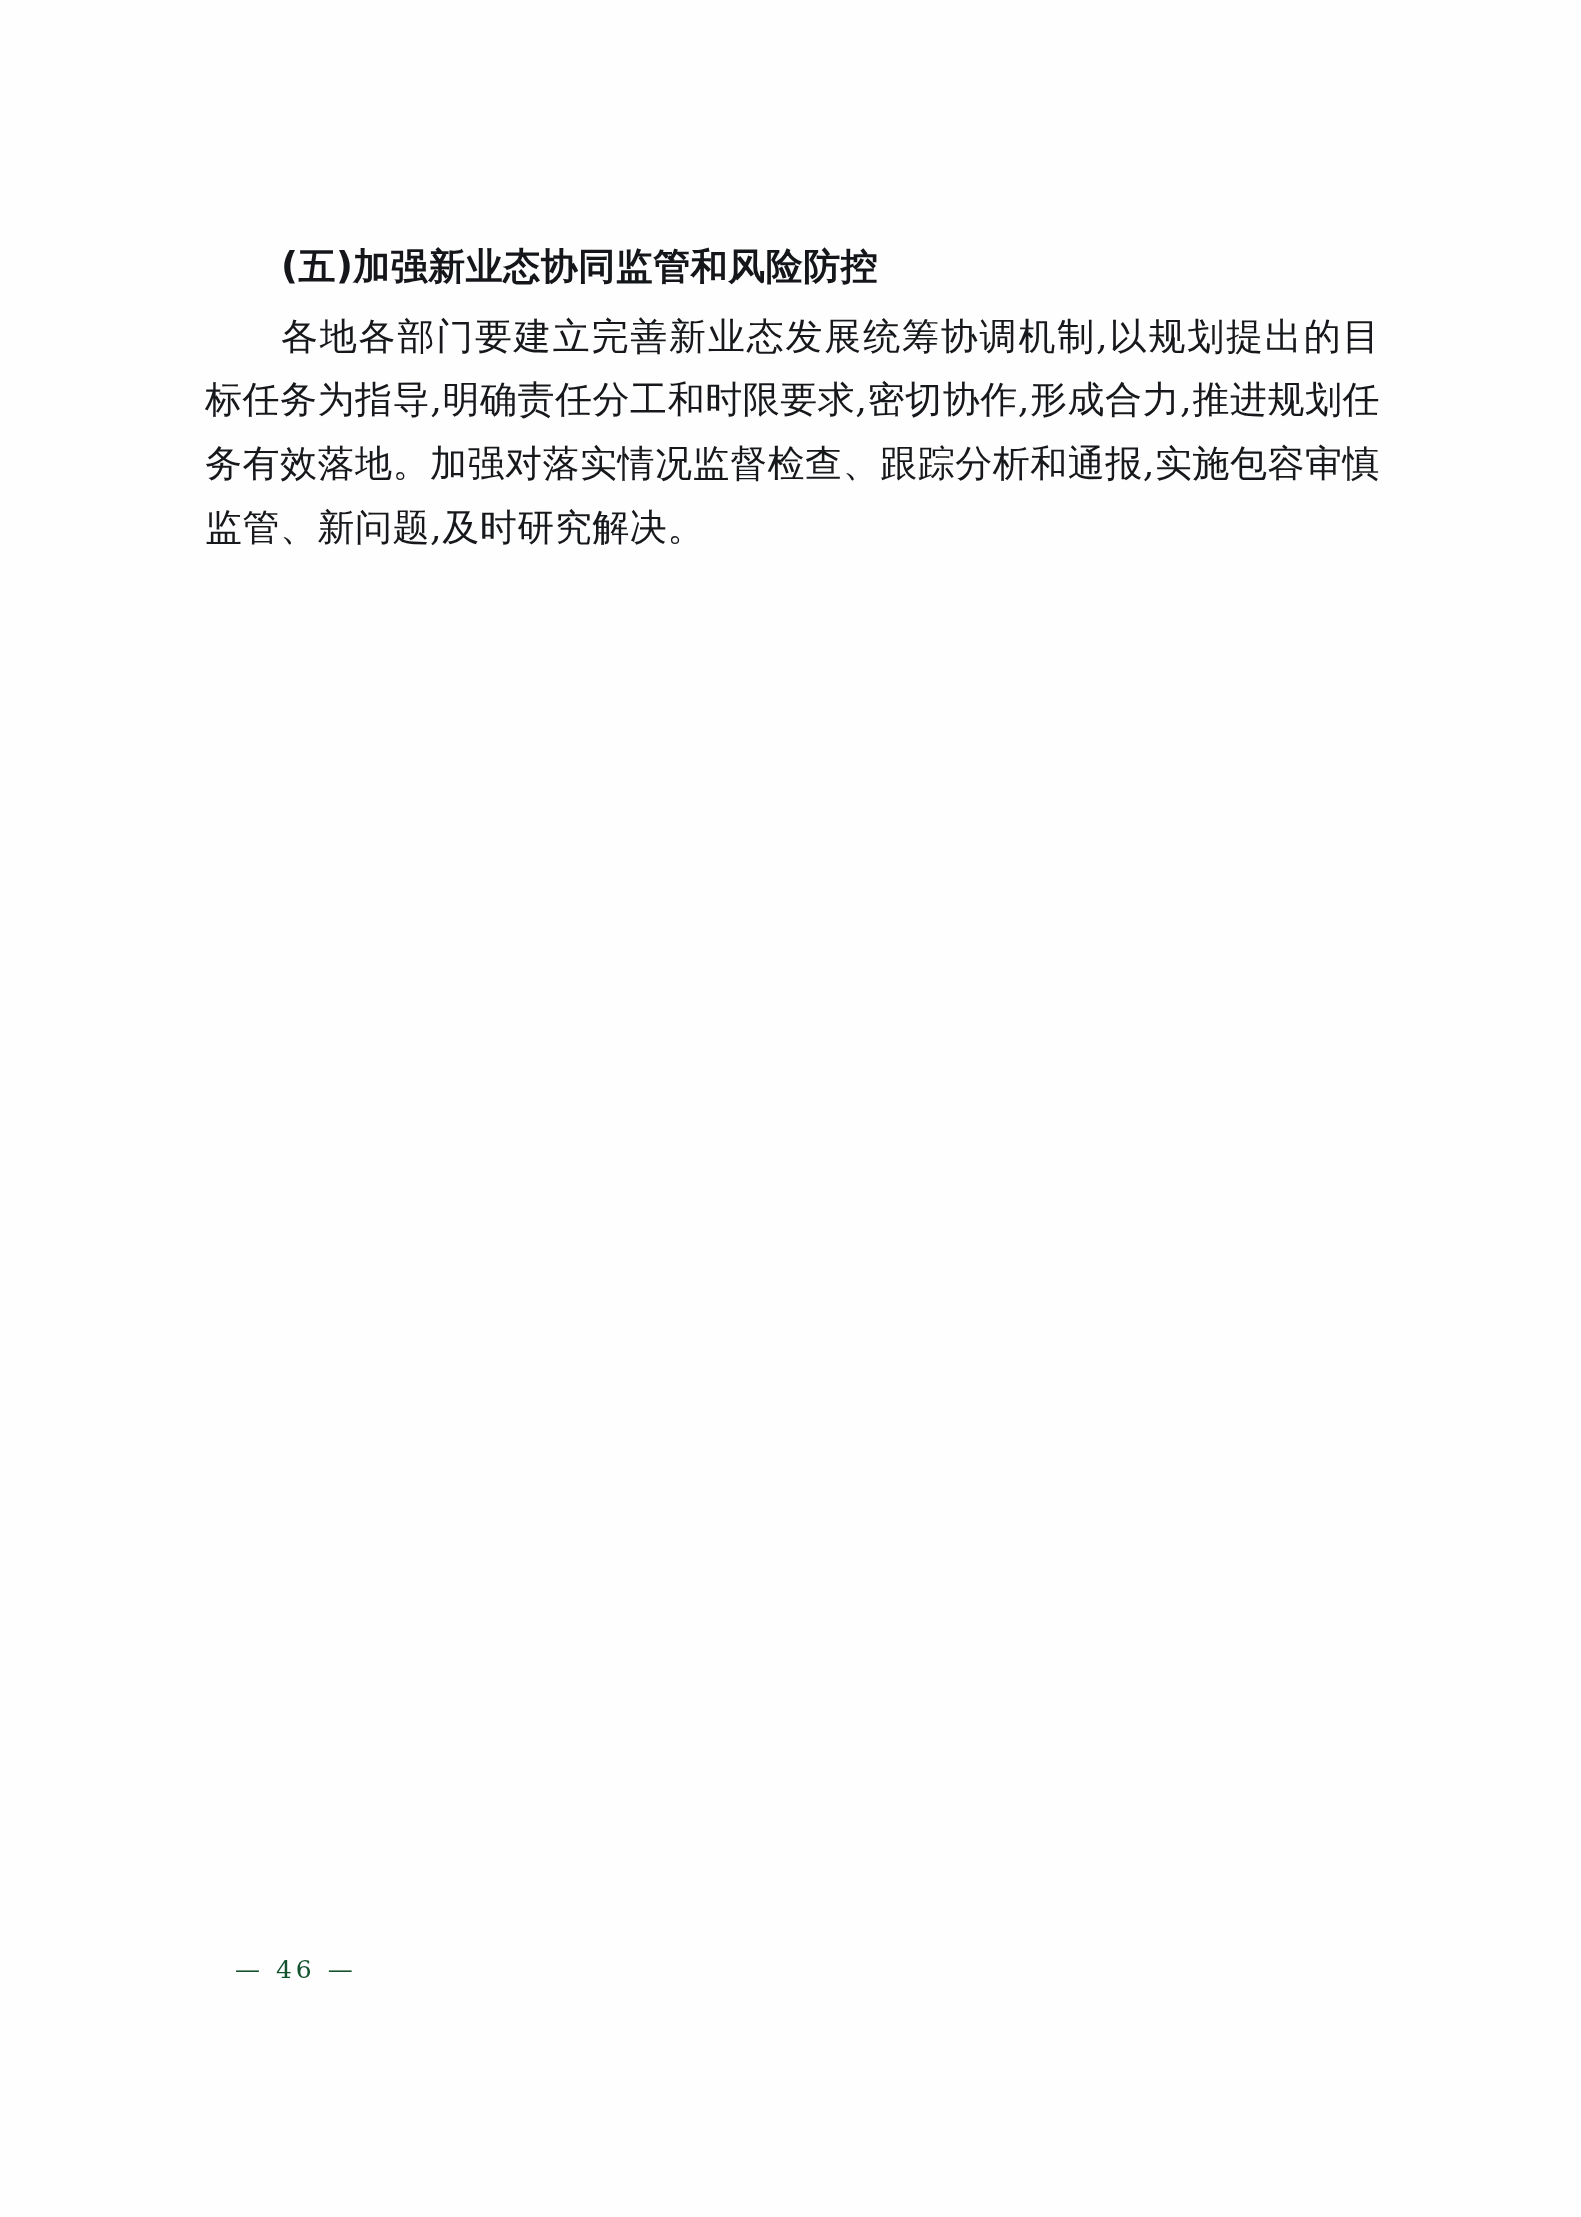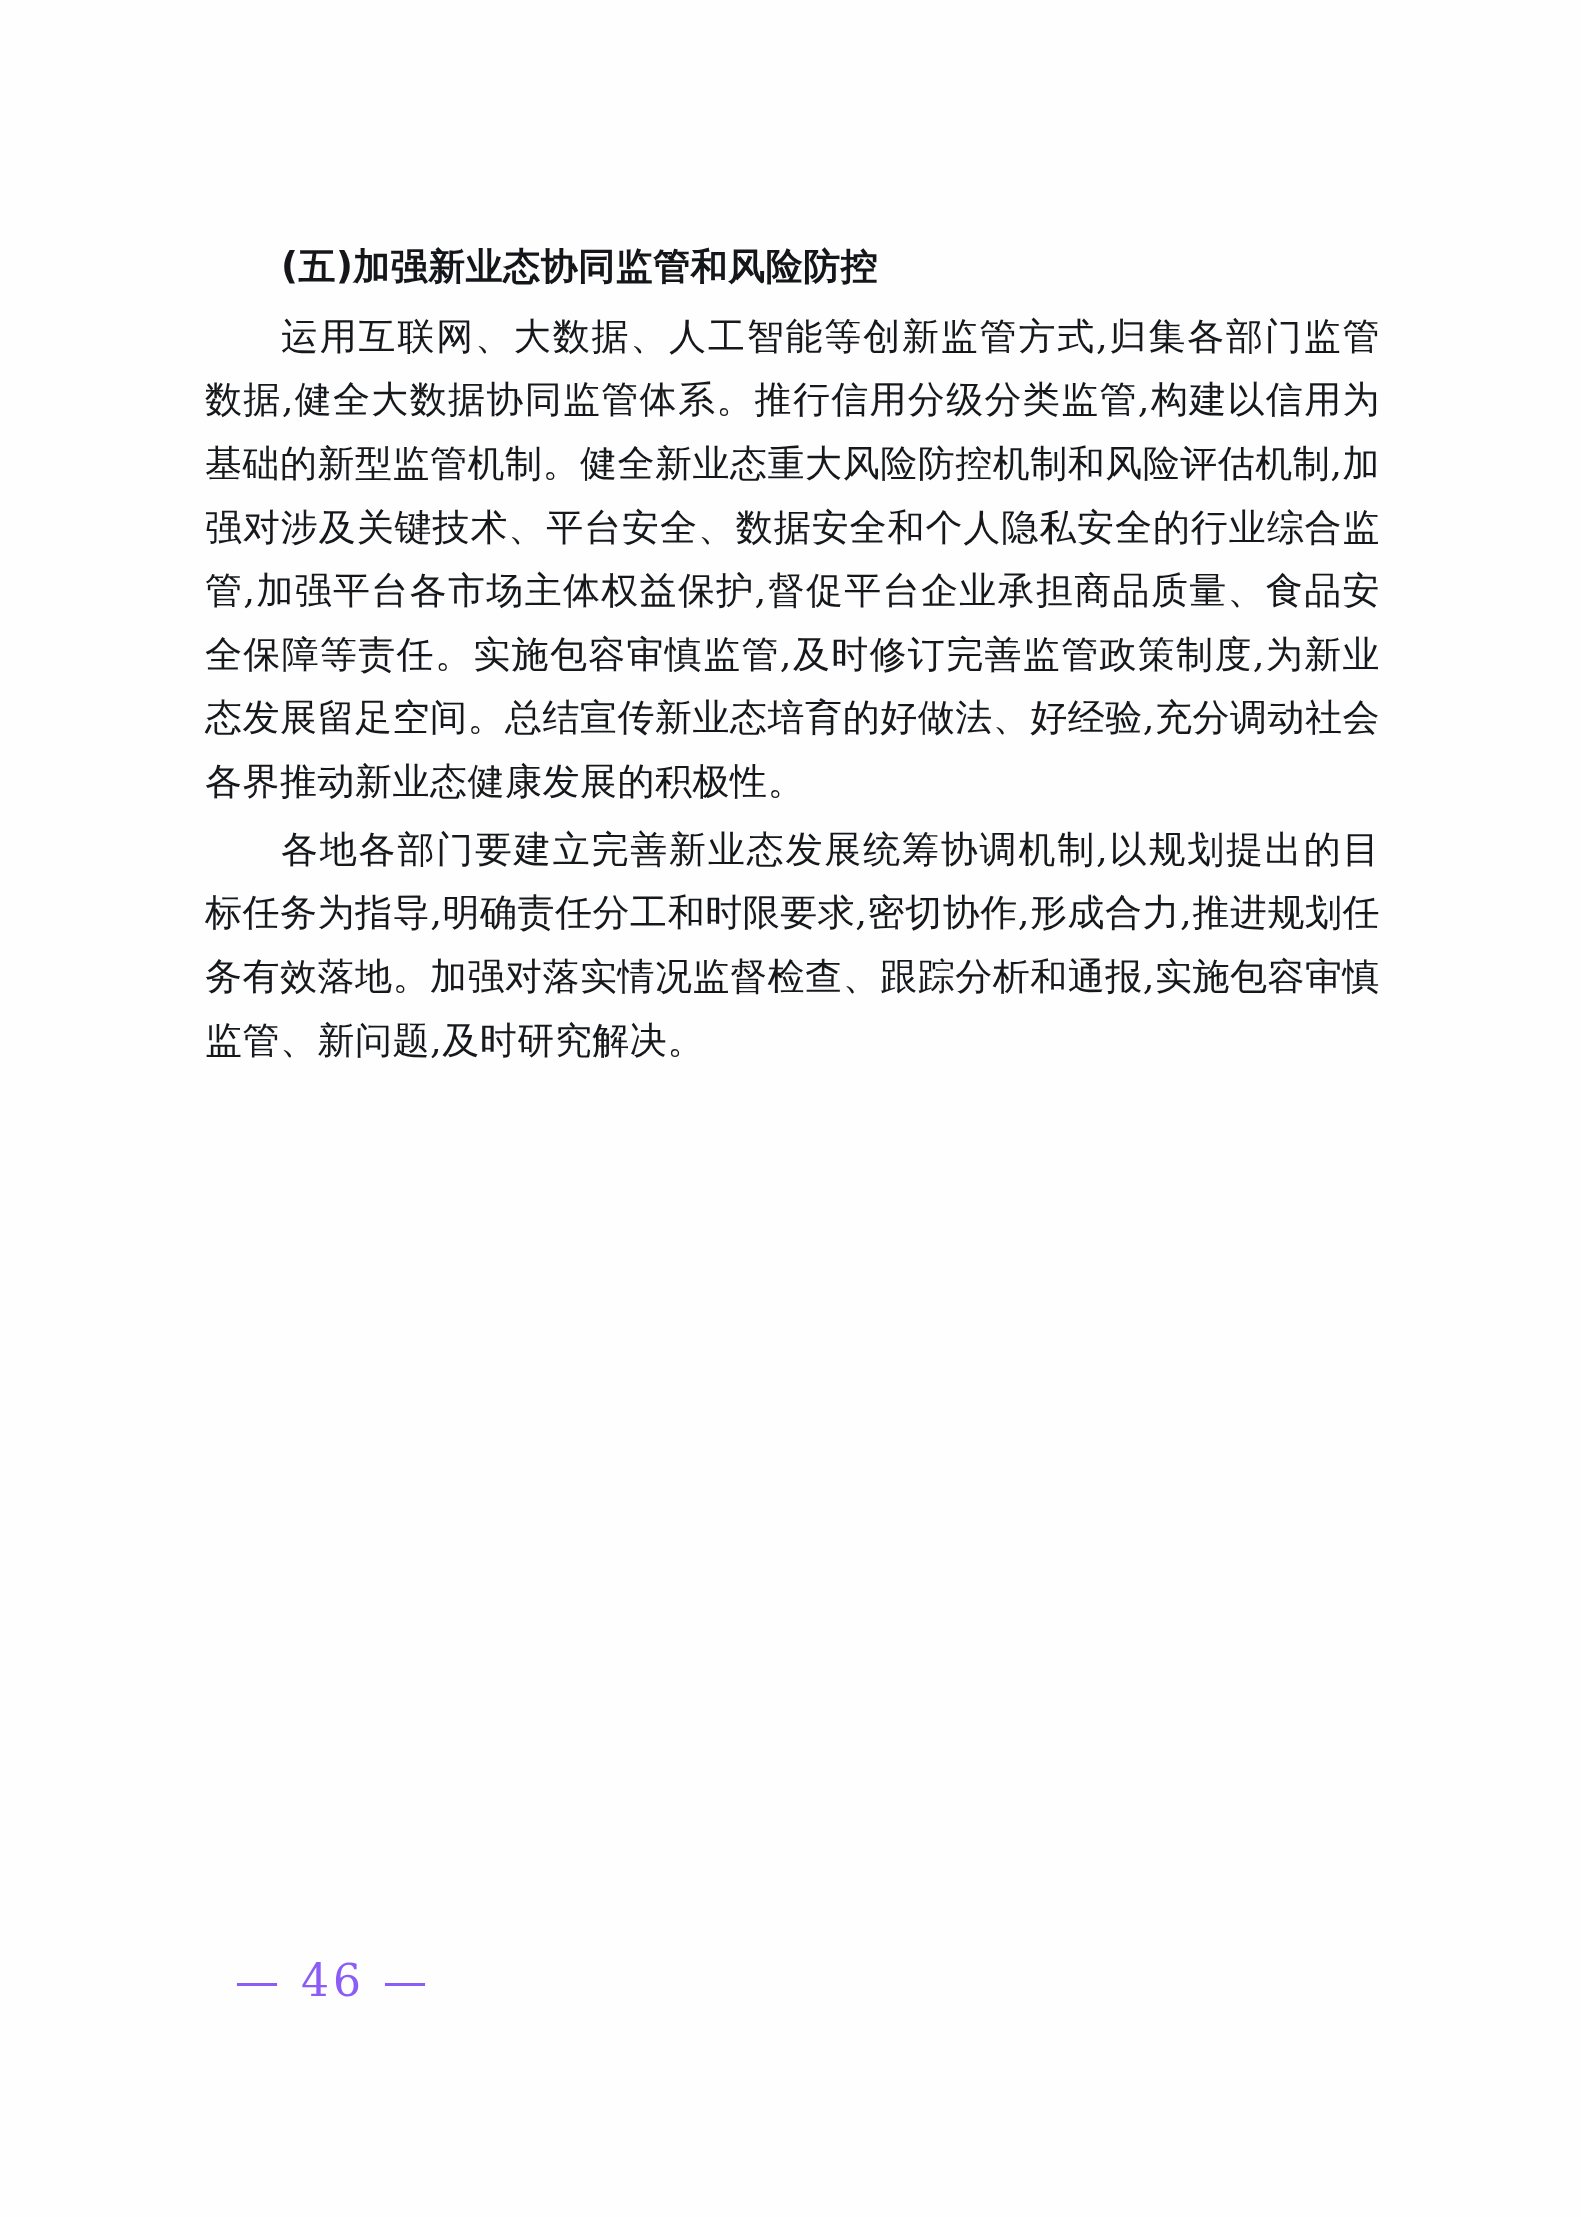--- a/index.html
+++ b/index.html
@@ -54,37 +54,36 @@
   .footer {
     position: absolute;
     left: 0;
     top: 1955px;
     width: 1581px;
     text-align: left;
     padding-left: 235px;
     box-sizing: border-box;
   }
   .footer-inner {
-    font-size: 44px;
+    font-size: 25px;
     letter-spacing: 4px;
-    color: #8b5cf6;
+    color: #14532d;
     font-family: "DejaVu Serif", "Liberation Serif", serif;
   }
 </style>
 </head>
 <body>
 
 <div class="page">
 
   <div class="content">
 
 
     <p class="heading">(五)加强新业态协同监管和风险防控</p>
 
-    <p class="para indent">运用互联网、大数据、人工智能等创新监管方式,归集各部门监管数据,健全大数据协同监管体系。推行信用分级分类监管,构建以信用为基础的新型监管机制。健全新业态重大风险防控机制和风险评估机制,加强对涉及关键技术、平台安全、数据安全和个人隐私安全的行业综合监管,加强平台各市场主体权益保护,督促平台企业承担商品质量、食品安全保障等责任。实施包容审慎监管,及时修订完善监管政策制度,为新业态发展留足空间。总结宣传新业态培育的好做法、好经验,充分调动社会各界推动新业态健康发展的积极性。</p>
 
     <p class="para indent">各地各部门要建立完善新业态发展统筹协调机制,以规划提出的目标任务为指导,明确责任分工和时限要求,密切协作,形成合力,推进规划任务有效落地。加强对落实情况监督检查、跟踪分析和通报,实施包容审慎监管、新问题,及时研究解决。</p>
 
   </div>
 
   <div class="footer">
     <span class="footer-inner">— 46 —</span>
   </div>
 
 </div>

